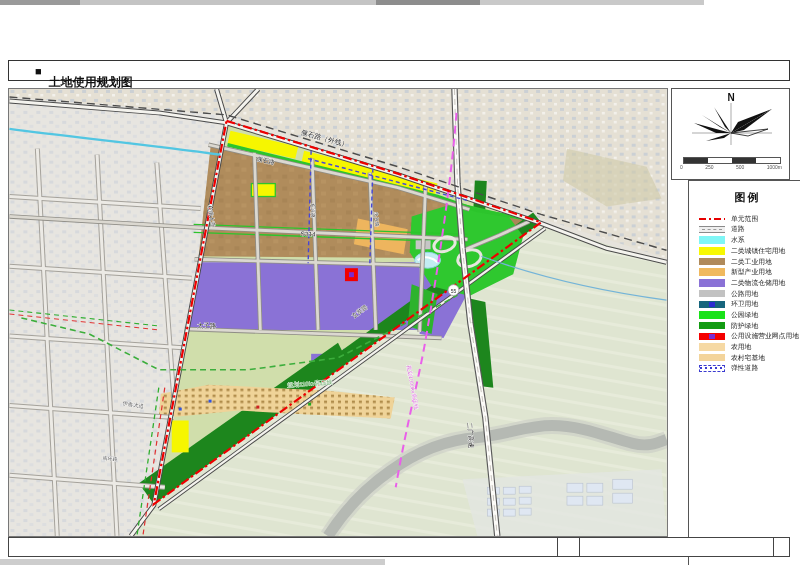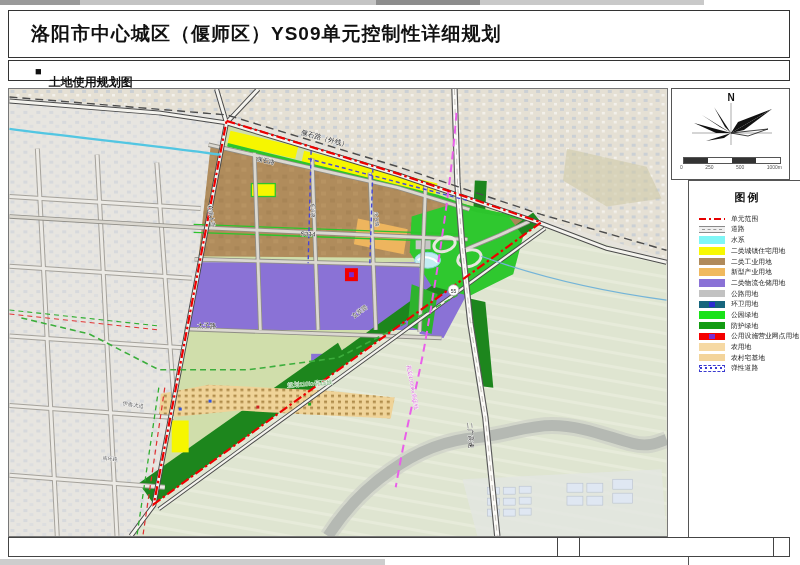--- a/index.html
+++ b/index.html
@@ -48,23 +48,20 @@
   .bs-c3{width:194px;border-left:1px solid #444;}
   .bs-c4{flex:1;border-left:1px solid #444;}
 </style>
 </head>
 <body>
 
 <div class="page">
   <div class="artifact-top"></div>
   <div class="artifact-bottom"></div>
 
-  <div class="title-box">
-    <span>洛阳市中心城区（偃师区）YS09单元控制性详细规划</span>
-  </div>
 
   <div class="subtitle-bar">
     <span class="sq">■</span>
     <span class="st">土地使用规划图</span>
   </div>
 
   <div class="map-box">
     <svg width="658" height="447" viewBox="0 0 660 449" xmlns="http://www.w3.org/2000/svg">
       <defs>
         <pattern id="cityPat" width="13" height="10" patternUnits="userSpaceOnUse">

